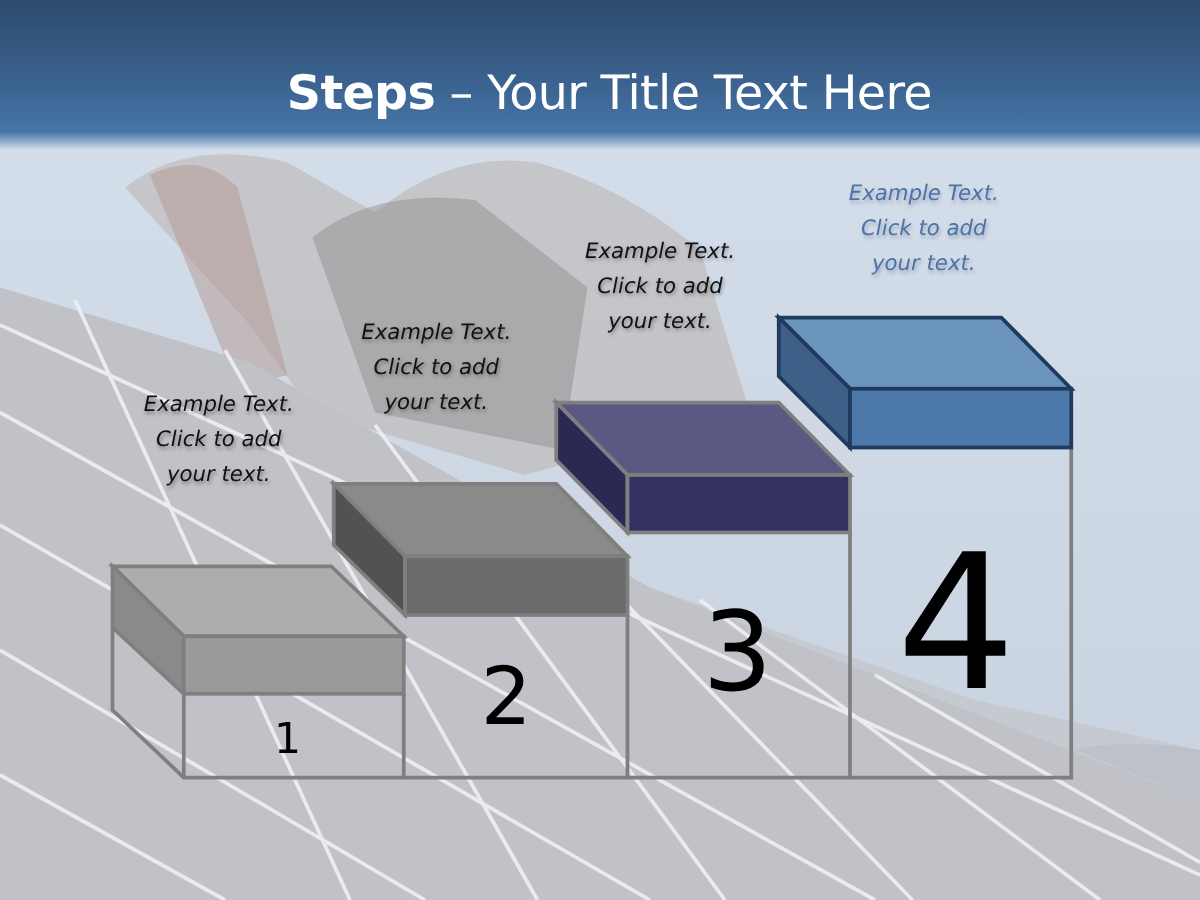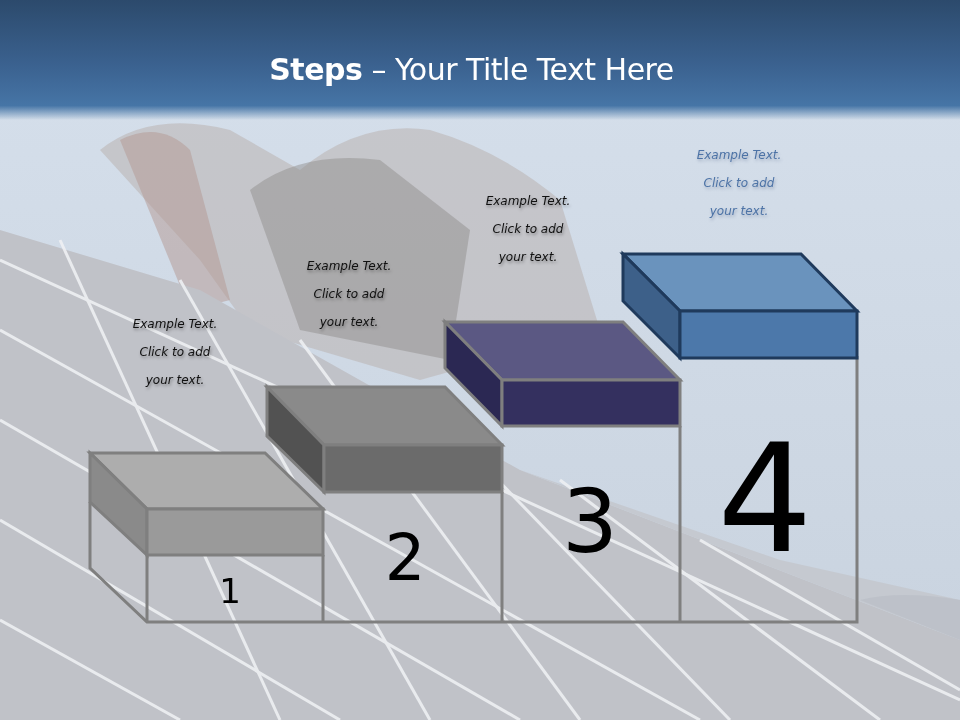--- a/index.html
+++ b/index.html
@@ -2,26 +2,26 @@
 <html><head>
   <meta charset="utf-8">
   <style>
     html, body { margin:0; padding:0; }
     body { width:960px; height:720px; overflow:hidden; position:relative; font-family:"DejaVu Sans", sans-serif; }
     .slide { position:absolute; left:0; top:0; width:960px; height:720px; overflow:hidden;
       background: linear-gradient(180deg, #d3dce8 0%, #cfd8e4 30%, #c9d0da 60%, #c2c6cd 100%); }
     .bg-art { position:absolute; left:0; top:0; width:960px; height:720px; }
     .header { position:absolute; left:0; top:0; width:960px; height:120px;
       background: linear-gradient(180deg, #2c4a6c 0%, #3b6290 55%, #4675a6 88%, rgba(70,117,166,0) 100%); }
-    .title { position:absolute; left:0; top:52px; width:943px; text-align:center; color:#ffffff;
-      font-family:"DejaVu Sans", sans-serif; font-size:30px; letter-spacing:-0.5px; }
+    .title { position:absolute; left:16px; top:52px; width:943px; text-align:center; color:#ffffff;
+      font-family:"DejaVu Sans", sans-serif; font-size:38px; letter-spacing:-0.5px; }
     .title b { font-weight:bold; }
     .steps-svg { position:absolute; left:0; top:0; width:960px; height:720px; }
     .caption { position:absolute; width:180px; text-align:center; font-family:"DejaVu Sans", sans-serif;
-      font-style:italic; font-size:12px; line-height:28px; color:#111; text-shadow:1px 2px 3px rgba(0,0,0,0.35); }
+      font-style:italic; font-size:17px; line-height:28px; color:#111; text-shadow:1px 2px 3px rgba(0,0,0,0.35); }
     .caption.blue { color:#4d73a6; text-shadow:1px 2px 3px rgba(60,80,120,0.35); }
     .num { position:absolute; font-family:"DejaVu Sans", sans-serif; color:#000; line-height:1; text-align:center; }
   </style>
 </head>
 <body>
 
 <div class="slide">
 
   <svg class="bg-art" viewBox="0 0 960 720">
     <defs>

